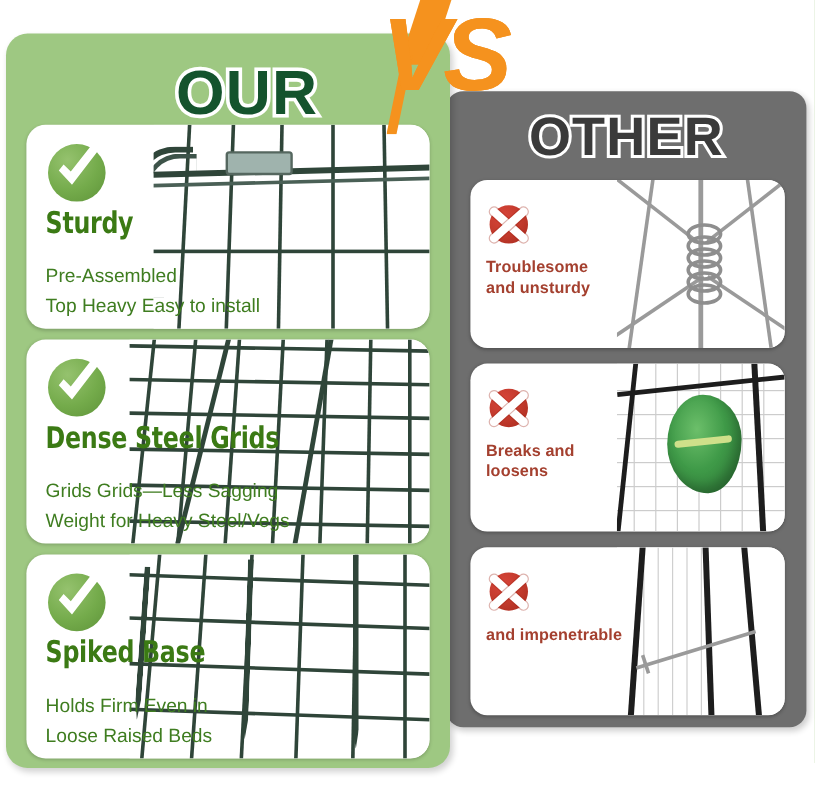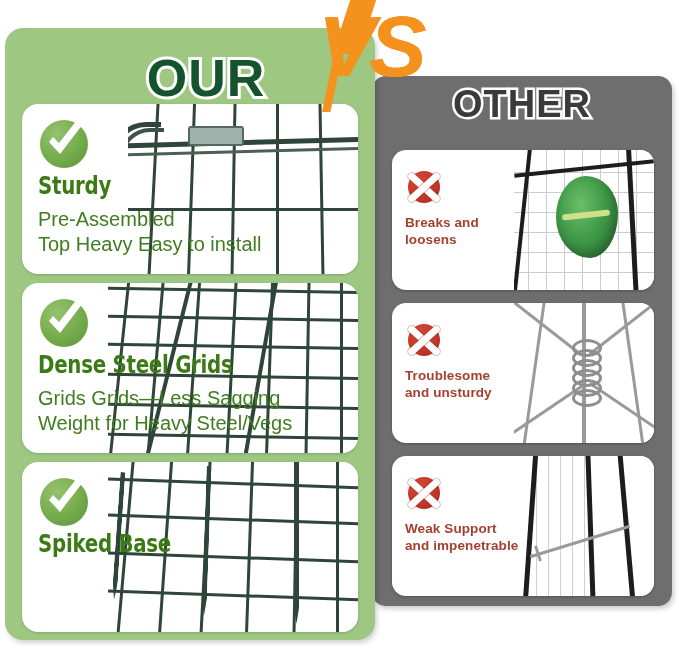--- a/index.html
+++ b/index.html
@@ -14,23 +14,23 @@
 
   
   .other-panel{
     position:absolute;
     left:372px;top:76px;width:300px;height:530px;
     background:#6e6e6e;
     border-radius:14px;
     box-shadow:2px 3px 5px rgba(0,0,0,.20);
   }
   .other-title{
-    position:absolute;left:0;top:2px;width:300px;
+    position:absolute;left:0;top:12px;width:300px;
     text-align:center;
-    font-size:38px;font-weight:bold;
+    font-size:45px;font-weight:bold;
     letter-spacing:1px;
     color:#3a3a3a;
     -webkit-text-stroke:5px #ffffff;
     paint-order:stroke fill;
     line-height:52px;
   }
   .other-cards{
     position:absolute;left:20px;top:74px;
     width:262px;
     display:flex;flex-direction:column;gap:13px;
@@ -109,22 +109,22 @@
   .gcard-head{
     margin-top:2px;
     font-size:25px;line-height:28px;
     font-weight:bold;
     color:#3b7a14;
     font-family:"DejaVu Sans Condensed","Liberation Sans",sans-serif;
     transform:scaleX(.88);transform-origin:left center;
     letter-spacing:-.3px;
   }
   .gcard-body{
-    margin-top:7px;
-    font-size:20px;line-height:25px;
+    margin-top:18px;
+    font-size:16px;line-height:25px;
     color:#3f7d20;
   }
 
   
   .chk-badge{position:relative;width:52px;height:52px;}
   .chk-badge .circ{
     position:absolute;left:2px;top:2px;width:48px;height:48px;
     border-radius:50%;
     background:radial-gradient(circle at 34% 28%, #95c26e 0%, #74ab4b 55%, #5e9339 100%);
   }
@@ -183,20 +183,51 @@
 </style>
 </head>
 <body>
 
 <div class="stage">
 
   <div class="other-panel">
     <div class="other-title">OTHER</div>
 
     <div class="other-cards">
+
+      <div class="ocard">
+        <div class="ocard-photo blur">
+          <div class="photo">
+            <div class="gray-wire" style="left:18px;top:-10px;width:3px;height:170px;transform:rotate(8deg);"></div>
+            <div class="gray-wire" style="left:118px;top:-10px;width:3px;height:170px;transform:rotate(-8deg);"></div>
+            <div class="gray-wire" style="left:68px;top:-14px;width:4px;height:180px;"></div>
+            <div class="gray-wire" style="left:-14px;top:22px;width:90px;height:3px;transform:rotate(38deg);"></div>
+            <div class="gray-wire" style="left:66px;top:22px;width:90px;height:3px;transform:rotate(-38deg);"></div>
+            <div class="gray-wire" style="left:-10px;top:104px;width:90px;height:3px;transform:rotate(-34deg);"></div>
+            <div class="gray-wire" style="left:68px;top:104px;width:90px;height:3px;transform:rotate(34deg);"></div>
+            <div class="knot" style="left:58px;top:36px;width:24px;height:12px;"></div>
+            <div class="knot" style="left:58px;top:46px;width:24px;height:12px;"></div>
+            <div class="knot" style="left:58px;top:56px;width:24px;height:12px;"></div>
+            <div class="knot" style="left:58px;top:66px;width:24px;height:12px;"></div>
+            <div class="knot" style="left:58px;top:76px;width:24px;height:12px;"></div>
+            <div class="knot" style="left:58px;top:86px;width:24px;height:12px;"></div>
+          </div>
+        </div>
+        <div class="ocard-text">
+          <div class="x-badge">
+            <div class="circ"></div>
+              <div class="bar b1"></div>
+              <div class="bar b2"></div>
+          </div>
+          <div class="ocard-label">
+            <div>Troublesome</div>
+            <div>and unsturdy</div>
+          </div>
+        </div>
+      </div>
 
       <div class="ocard">
         <div class="ocard-photo">
           <div class="photo">
             <div class="netmesh" style="left:0;top:22px;width:150px;height:1px;"></div>
             <div class="netmesh" style="left:0;top:42px;width:150px;height:1px;"></div>
             <div class="netmesh" style="left:0;top:62px;width:150px;height:1px;"></div>
             <div class="netmesh" style="left:0;top:82px;width:150px;height:1px;"></div>
             <div class="netmesh" style="left:0;top:102px;width:150px;height:1px;"></div>
             <div class="netmesh" style="left:0;top:122px;width:150px;height:1px;"></div>
@@ -221,51 +252,20 @@
               <div class="bar b2"></div>
           </div>
           <div class="ocard-label">
             <div>Breaks and</div>
             <div>loosens</div>
           </div>
         </div>
       </div>
 
       <div class="ocard">
-        <div class="ocard-photo blur">
-          <div class="photo">
-            <div class="gray-wire" style="left:18px;top:-10px;width:3px;height:170px;transform:rotate(8deg);"></div>
-            <div class="gray-wire" style="left:118px;top:-10px;width:3px;height:170px;transform:rotate(-8deg);"></div>
-            <div class="gray-wire" style="left:68px;top:-14px;width:4px;height:180px;"></div>
-            <div class="gray-wire" style="left:-14px;top:22px;width:90px;height:3px;transform:rotate(38deg);"></div>
-            <div class="gray-wire" style="left:66px;top:22px;width:90px;height:3px;transform:rotate(-38deg);"></div>
-            <div class="gray-wire" style="left:-10px;top:104px;width:90px;height:3px;transform:rotate(-34deg);"></div>
-            <div class="gray-wire" style="left:68px;top:104px;width:90px;height:3px;transform:rotate(34deg);"></div>
-            <div class="knot" style="left:58px;top:36px;width:24px;height:12px;"></div>
-            <div class="knot" style="left:58px;top:46px;width:24px;height:12px;"></div>
-            <div class="knot" style="left:58px;top:56px;width:24px;height:12px;"></div>
-            <div class="knot" style="left:58px;top:66px;width:24px;height:12px;"></div>
-            <div class="knot" style="left:58px;top:76px;width:24px;height:12px;"></div>
-            <div class="knot" style="left:58px;top:86px;width:24px;height:12px;"></div>
-          </div>
-        </div>
-        <div class="ocard-text">
-          <div class="x-badge">
-            <div class="circ"></div>
-              <div class="bar b1"></div>
-              <div class="bar b2"></div>
-          </div>
-          <div class="ocard-label">
-            <div>Troublesome</div>
-            <div>and unsturdy</div>
-          </div>
-        </div>
-      </div>
-
-      <div class="ocard">
         <div class="ocard-photo">
           <div class="photo">
             <div class="lt-wire" style="left:22px;top:0;width:1px;height:150px;"></div>
             <div class="lt-wire" style="left:34px;top:0;width:1px;height:150px;"></div>
             <div class="lt-wire" style="left:46px;top:0;width:1px;height:150px;"></div>
             <div class="lt-wire" style="left:58px;top:0;width:1px;height:150px;"></div>
             <div class="lt-wire" style="left:70px;top:0;width:1px;height:150px;"></div>
             <div class="dk-wire" style="left:14px;top:-8px;width:5px;height:160px;transform:rotate(4deg);"></div>
             <div class="dk-wire" style="left:74px;top:-8px;width:5px;height:160px;transform:rotate(-2deg);"></div>
             <div class="dk-wire" style="left:110px;top:-8px;width:5px;height:160px;transform:rotate(-5deg);"></div>
@@ -273,21 +273,20 @@
             <div class="gray-wire" style="left:16px;top:96px;width:16px;height:3px;transform:rotate(72deg);"></div>
           </div>
         </div>
         <div class="ocard-text">
           <div class="x-badge">
             <div class="circ"></div>
               <div class="bar b1"></div>
               <div class="bar b2"></div>
           </div>
           <div class="ocard-label">
-            <div>Weak Support</div>
             <div>and impenetrable</div>
           </div>
         </div>
       </div>
 
     </div>
   </div>
 
   <div class="our-panel">
     <div class="our-title">OUR</div>
@@ -379,20 +378,24 @@
           </div>
         </div>
         <div class="gcard-text">
           <div class="chk-badge">
             <div class="circ"></div>
             <svg width="52" height="52" viewBox="0 0 52 52" aria-hidden="true">
               <path d="M11 27 L22 39 L45 9 L39 5 L21 28 L15 22 Z" fill="#ffffff"></path>
             </svg>
           </div>
           <div class="gcard-head">Spiked Base</div>
+          <div class="gcard-body">
+            <div>Holds Firm Even in</div>
+            <div>Loose Raised Beds</div>
+          </div>
         </div>
       </div>
 
     </div>
   </div>
 
   <div class="vs">
     <div class="bolt bolt-top"></div>
     <div class="bolt bolt-bot"></div>
     <div class="vs-text">VS</div>

